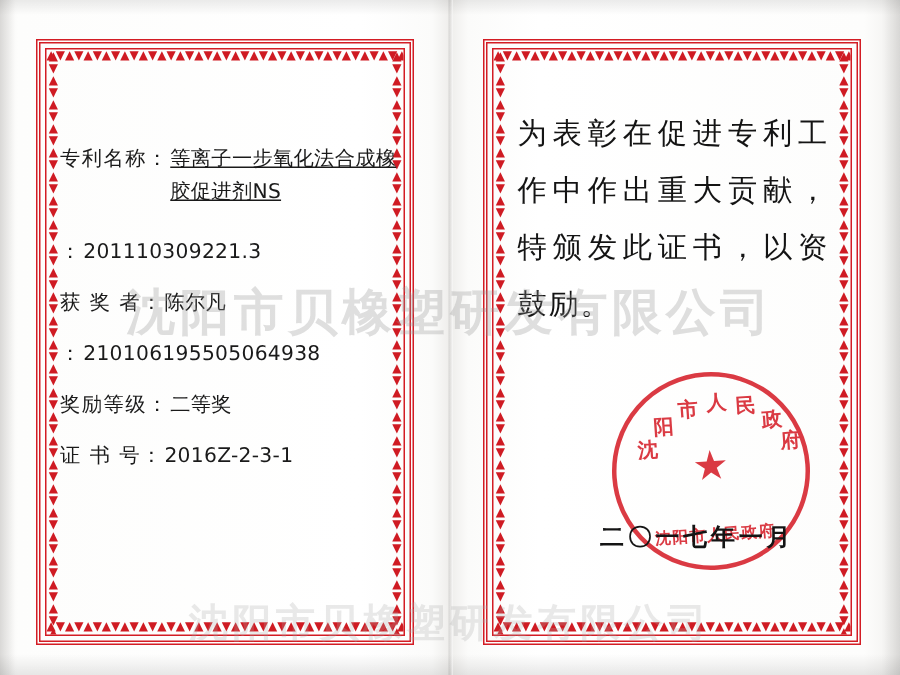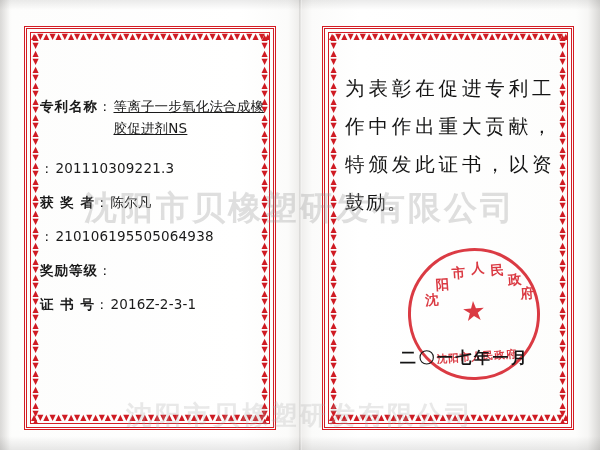--- a/index.html
+++ b/index.html
@@ -103,21 +103,21 @@
     display: flex;
     align-items: flex-start;
     margin-bottom: 13px;
     font-size: 13.5px;
     line-height: 21px;
   }
   .field-label {
     flex: 0 0 auto;
     letter-spacing: 1px;
     white-space: nowrap;
-    font-weight: 700;
+    font-weight: 400;
   }
   .field-colon { flex: 0 0 auto; }
   .field-value {
     flex: 1 1 auto;
     padding-left: 2px;
     letter-spacing: 0.2px;
     word-break: break-all;
   }
   #row-title { margin-bottom: 19px; }
   #row-title .field-value { line-height: 21.5px; text-decoration: underline; }
@@ -266,20 +266,21 @@
     </div>
 
     <div class="field-row">
       <span class="field-colon">：</span>
       <span class="field-value">210106195505064938</span>
     </div>
 
     <div class="field-row">
       <span class="field-label">奖励等级</span>
       <span class="field-colon">：</span>
+      <span class="field-value">二等奖</span>
     </div>
 
     <div class="field-row">
       <span class="field-label">证 书 号</span>
       <span class="field-colon">：</span>
       <span class="field-value">2016Z-2-3-1</span>
     </div>
 
   </div>
 

